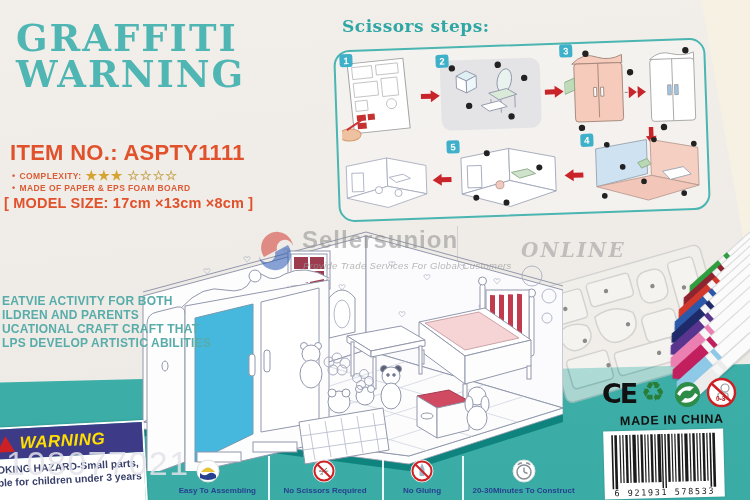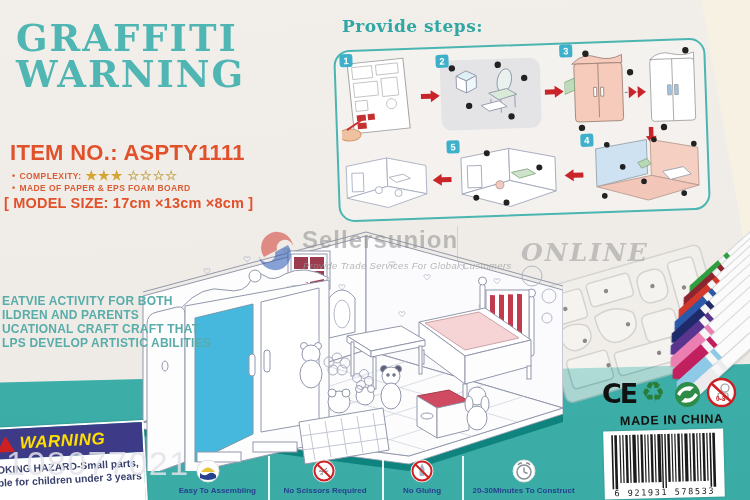--- a/index.html
+++ b/index.html
@@ -20,21 +20,21 @@
   .asm-title{font-family:"DejaVu Serif",serif;font-weight:bold;color:#2fa7a4;font-size:17px;letter-spacing:.5px;}
   .steps-frame{border:2px solid #4ab5b1;border-radius:16px;transform:rotate(-2deg);background:rgba(255,255,255,.25);}
   .step-num{position:absolute;width:13px;height:13px;background:#3fb0c9;color:#fff;
             font-size:9.5px;font-weight:bold;display:flex;align-items:center;justify-content:center;
             border-radius:2.5px;z-index:5;}
   .graybox{background:#e4e4e7;border-radius:10px;}
   
   .features{color:#58aca9;font-size:12px;font-weight:600;line-height:14px;letter-spacing:.2px;}
   
   .wm-brand{font-weight:bold;color:#8f8f8f;opacity:.55;font-size:24px;letter-spacing:1px;}
-  .wm-online{font-family:"DejaVu Serif",serif;font-style:italic;font-weight:bold;color:#9a9a9a;opacity:.55;font-size:25px;letter-spacing:2px;}
+  .wm-online{font-family:"DejaVu Serif",serif;font-style:italic;font-weight:bold;color:#9a9a9a;opacity:.55;font-size:20px;letter-spacing:2px;}
   .wm-tag{font-style:italic;color:#9b9b9b;opacity:.7;font-size:9.5px;letter-spacing:.35px;}
   
   .warnlabel{width:152px;height:84px;transform:rotate(-3deg);border:2px solid #fff;
              box-shadow:0 0 2px rgba(0,0,0,.25);}
   .warnhead{height:30px;background:#3d3a87;display:flex;align-items:center;gap:5px;padding-left:6px;}
   .warntri{width:0;height:0;border-left:9px solid transparent;border-right:9px solid transparent;
            border-bottom:16px solid #cc2024;position:relative;}
   .warntitle{color:#ffdf00;font-size:17px;font-weight:900;font-style:italic;letter-spacing:.5px;}
   .warnbody{background:#fff;color:#39406b;font-size:10.3px;font-weight:bold;line-height:1.3;padding:4px 2px 0 5px;height:48px;}
   .overlay-num{font-size:34px;color:#e3e3ea;opacity:.85;letter-spacing:1.5px;z-index:60;}
@@ -354,21 +354,21 @@
     <span>COMPLEXITY:</span>
     <span class="stars-f">★★★</span>
     <span class="stars-e">☆☆☆☆</span>
   </div>
   <div class="abs bullet-line" style="left:12px;top:183px;">
     <span class="dot">•</span>
     <span>MADE OF PAPER &amp; EPS FOAM BOARD</span>
   </div>
   <div class="abs modelsize" style="left:4px;top:195px;">[ MODEL SIZE: 17cm ×13cm ×8cm ]</div>
 
-  <div class="abs asm-title" style="left:342px;top:16px;">Provide steps:</div>
+  <div class="abs asm-title" style="left:342px;top:16px;">Scissors steps:</div>
 
   <div class="abs steps-frame" style="left:336px;top:44px;width:368px;height:168px;">
 
     <span class="step-num" style="left:4px;top:2px;">1</span>
     <svg class="abs" style="left:4px;top:6px;" width="76" height="84" viewBox="0 0 76 84">
       <g transform="rotate(-4 38 40)">
         <rect x="10" y="4" width="56" height="70" fill="#fff" stroke="#a3a3a3"></rect>
         <g fill="none" stroke="#b8b8b8" stroke-width=".8">
           <rect x="14" y="8" width="20" height="12"></rect>
             <rect x="38" y="8" width="22" height="10"></rect>

